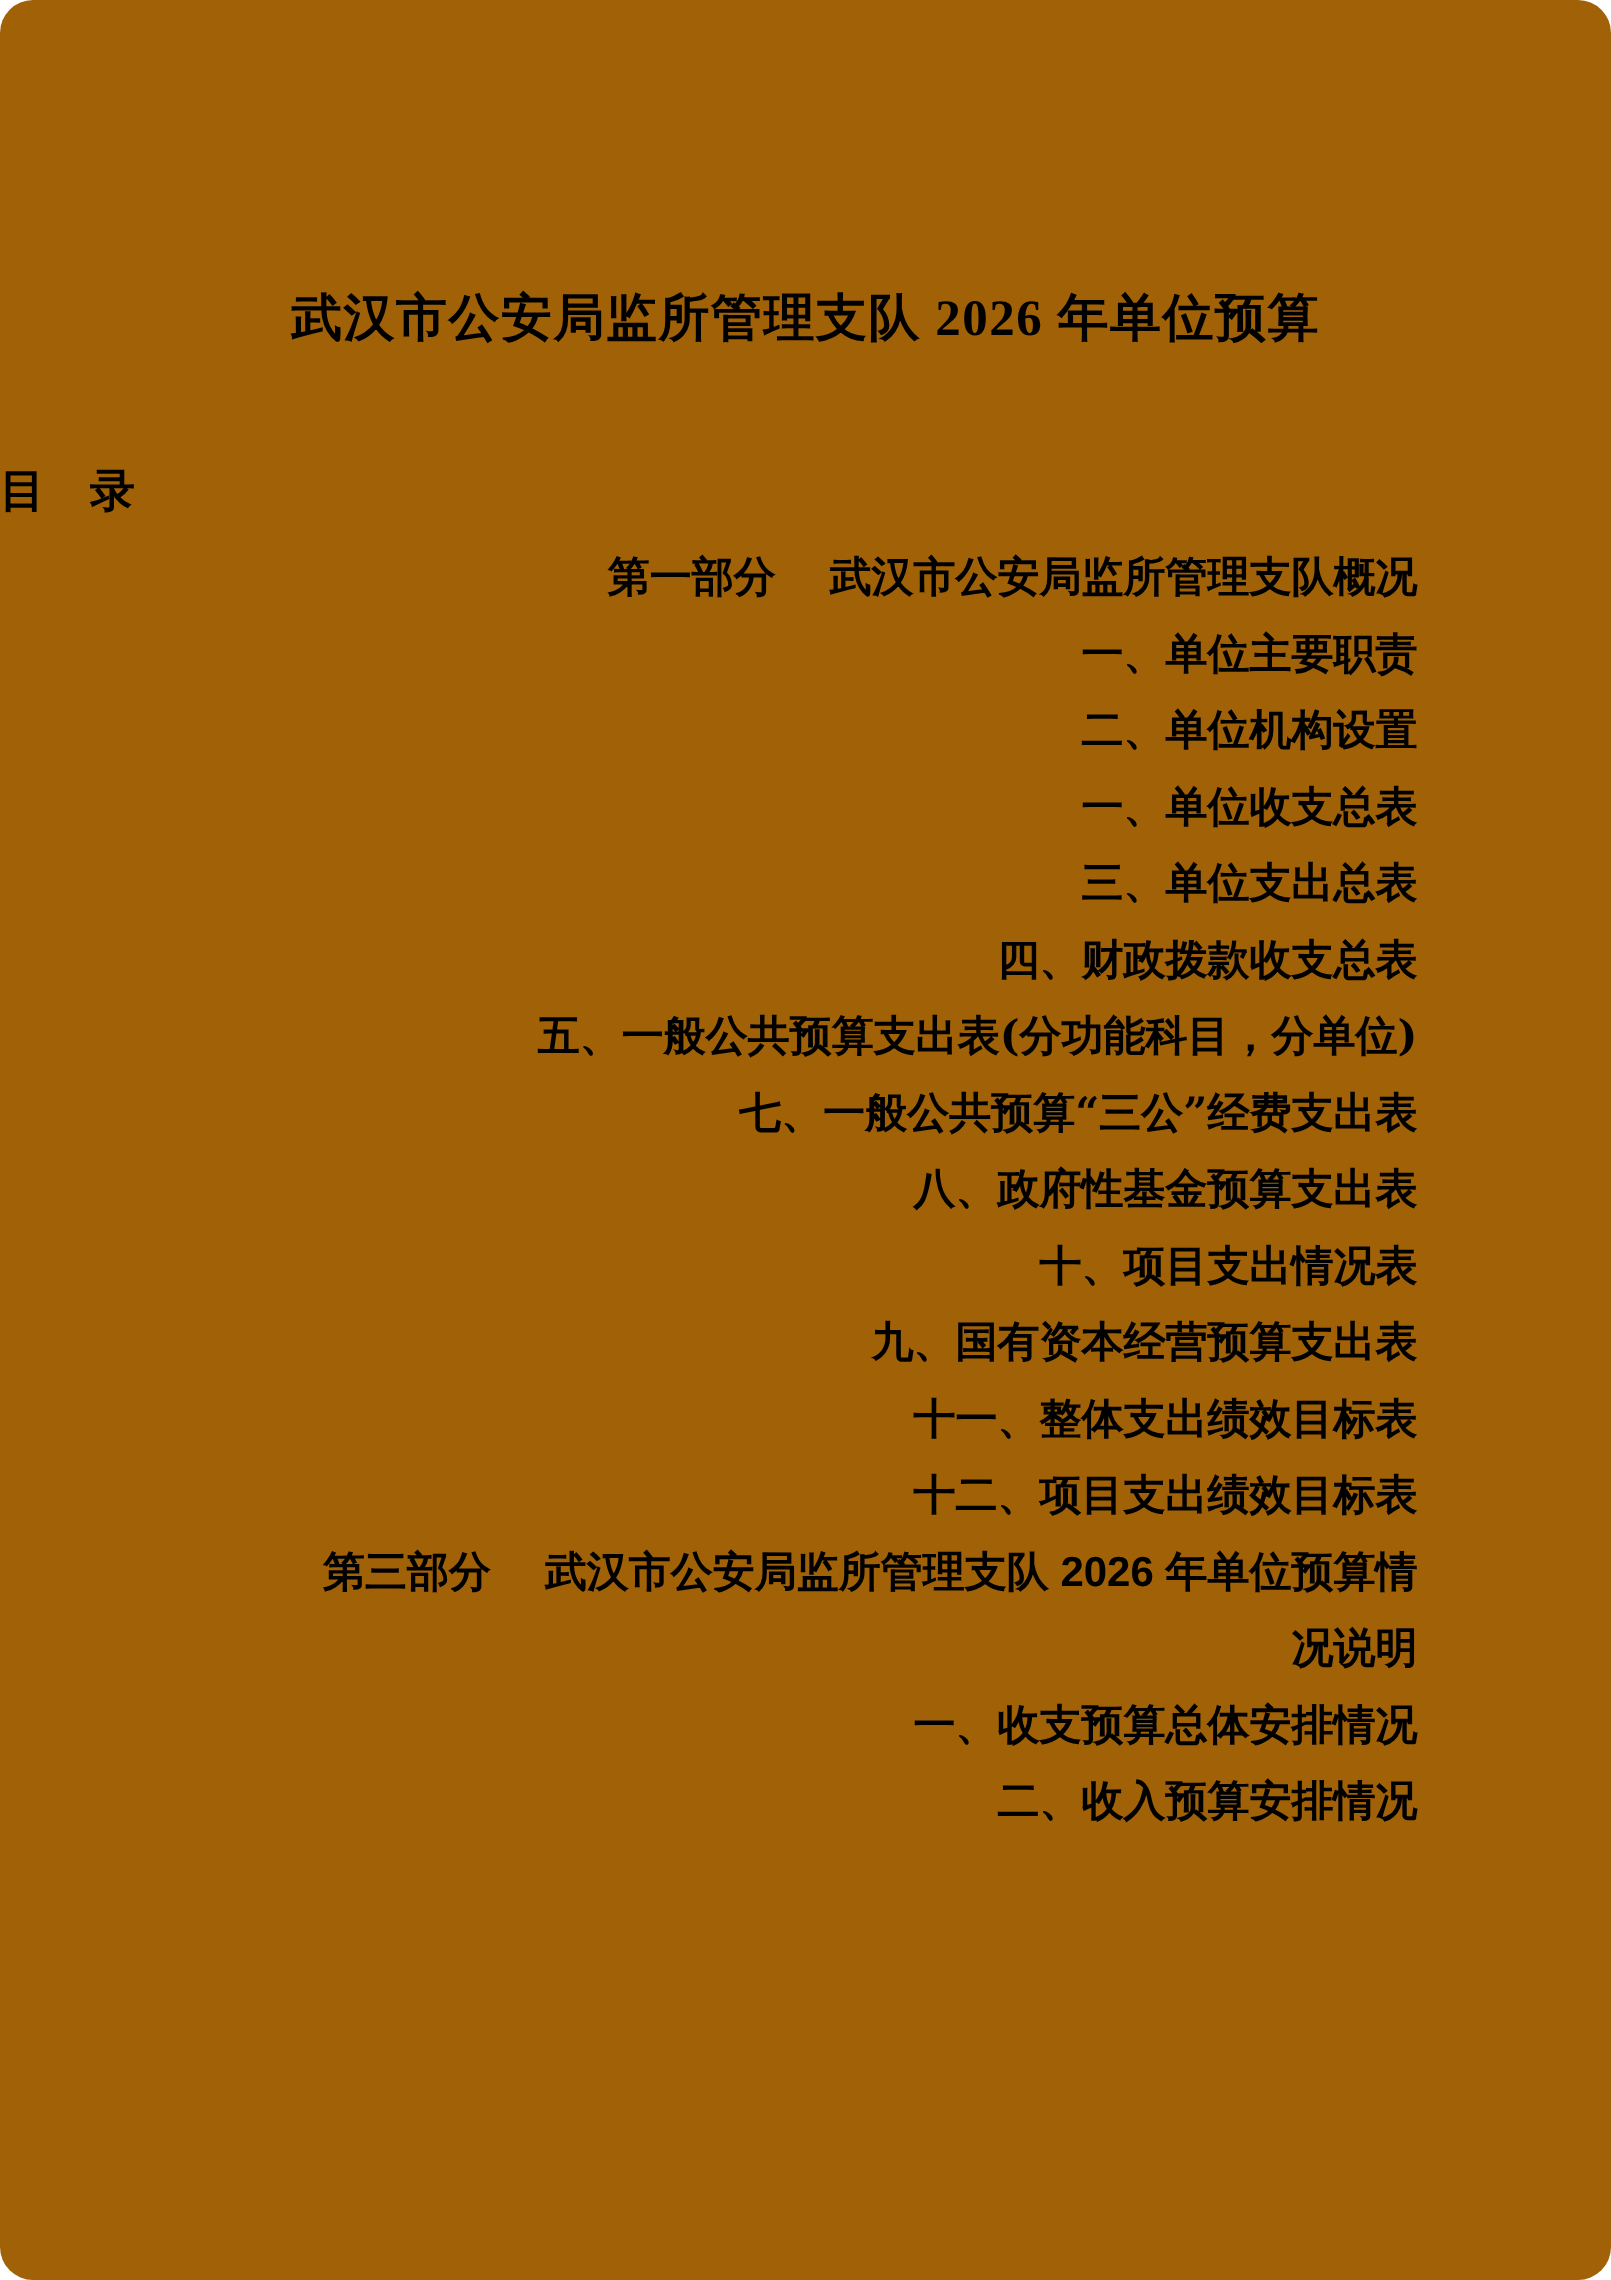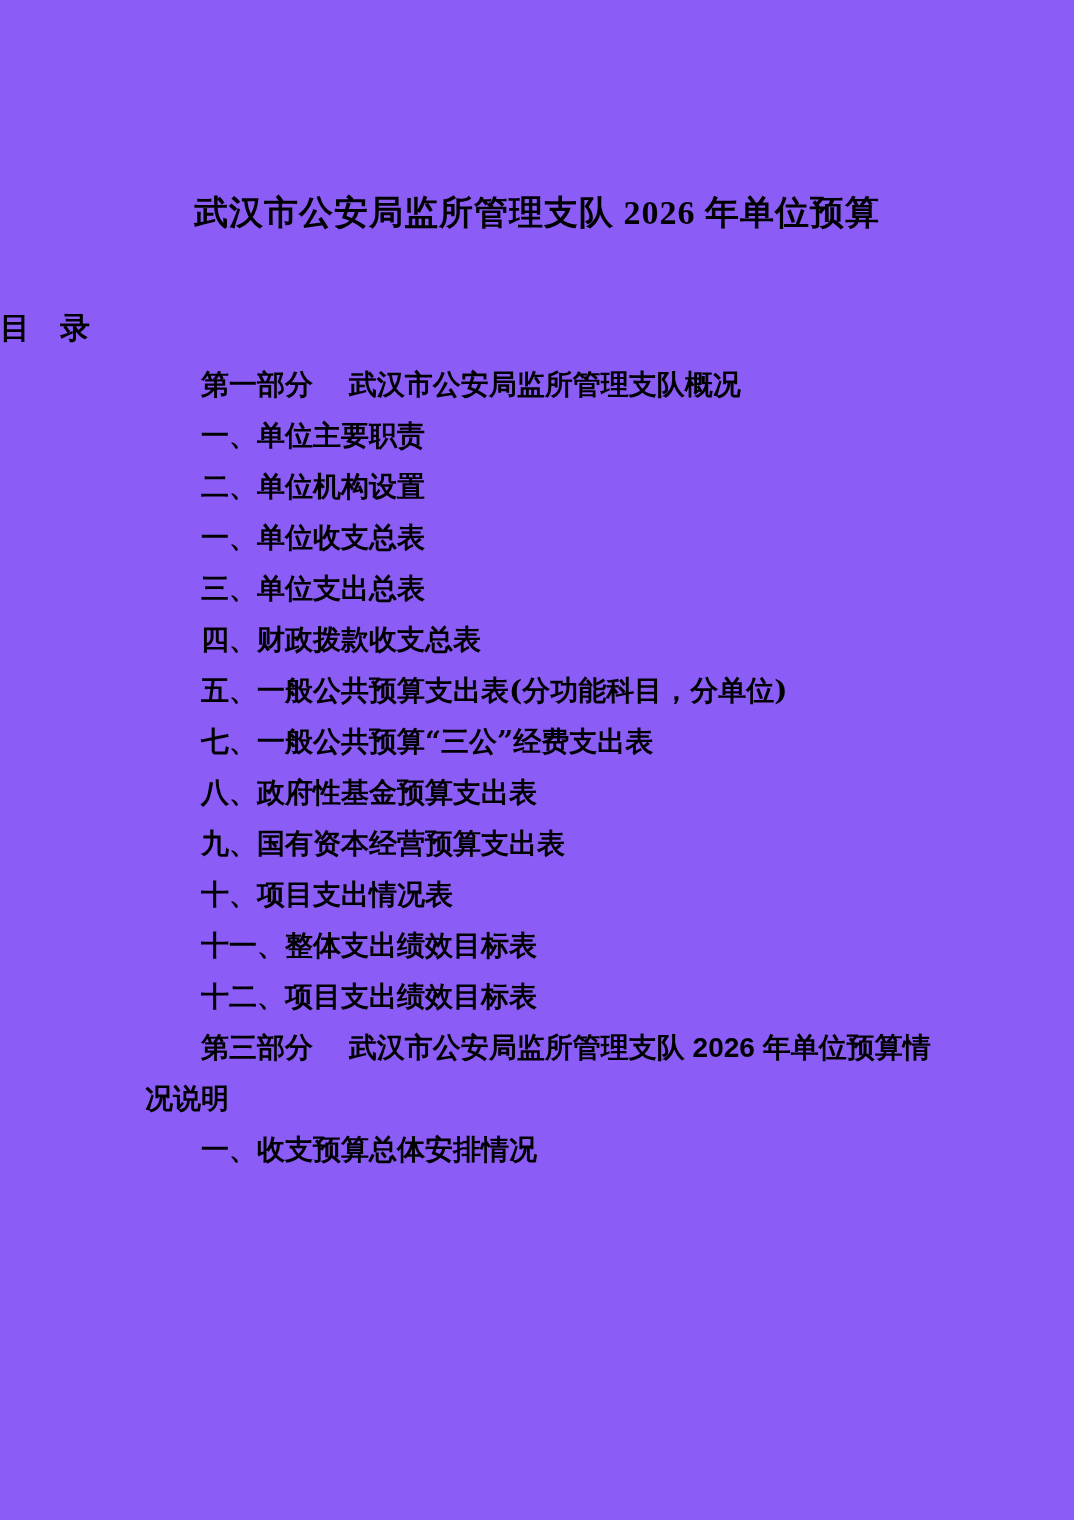--- a/index.html
+++ b/index.html
@@ -1,24 +1,25 @@
 <!DOCTYPE html>
 <html><head>
 <meta charset="utf-8">
 <style>
   * { margin: 0; padding: 0; box-sizing: border-box; }
   html, body { background: #ffffff; }
   .page {
     position: relative;
     width: 1074px;
     height: 1520px;
-    background: #8b5cf6;
+    background: #a16207;
     color: #000000;
     overflow: hidden;
     font-family: "Liberation Serif", serif;
+    border-radius: 22px;
   }
   .doc-title {
     padding-top: 192px;
     text-align: center;
     font-family: "Liberation Serif", "DejaVu Serif", serif;
     font-weight: bold;
     font-size: 34px;
     line-height: 42px;
     letter-spacing: 1px;
   }
@@ -27,20 +28,21 @@
     text-align: left;
     font-family: "Liberation Sans", "DejaVu Sans", sans-serif;
     font-weight: bold;
     font-size: 30px;
     line-height: 36px;
   }
   .toc-list {
     margin-top: 13px;
     margin-left: 145px;
     width: 800px;
+    text-align: right;
   }
   .toc-entry {
     font-size: 28px;
     line-height: 51px;
     text-indent: 2em;
     white-space: normal;
     word-break: break-all;
   }
   .toc-entry.part {
     font-family: "Liberation Sans", "DejaVu Sans", sans-serif;
@@ -62,20 +64,21 @@
   <div class="toc-list">
       <p class="toc-entry part">第一部分　 武汉市公安局监所管理支队概况</p>
       <p class="toc-entry item">一、单位主要职责</p>
       <p class="toc-entry item">二、单位机构设置</p>
       <p class="toc-entry item">一、单位收支总表</p>
       <p class="toc-entry item">三、单位支出总表</p>
       <p class="toc-entry item">四、财政拨款收支总表</p>
       <p class="toc-entry item">五、一般公共预算支出表(分功能科目，分单位)</p>
       <p class="toc-entry item">七、一般公共预算“三公”经费支出表</p>
       <p class="toc-entry item">八、政府性基金预算支出表</p>
+      <p class="toc-entry item">十、项目支出情况表</p>
       <p class="toc-entry item">九、国有资本经营预算支出表</p>
-      <p class="toc-entry item">十、项目支出情况表</p>
       <p class="toc-entry item">十一、整体支出绩效目标表</p>
       <p class="toc-entry item">十二、项目支出绩效目标表</p>
       <p class="toc-entry part">第三部分　 武汉市公安局监所管理支队 2026 年单位预算情况说明</p>
       <p class="toc-entry item">一、收支预算总体安排情况</p>
+      <p class="toc-entry item">二、收入预算安排情况</p>
     </div>
 </div>
 
 </body></html>

